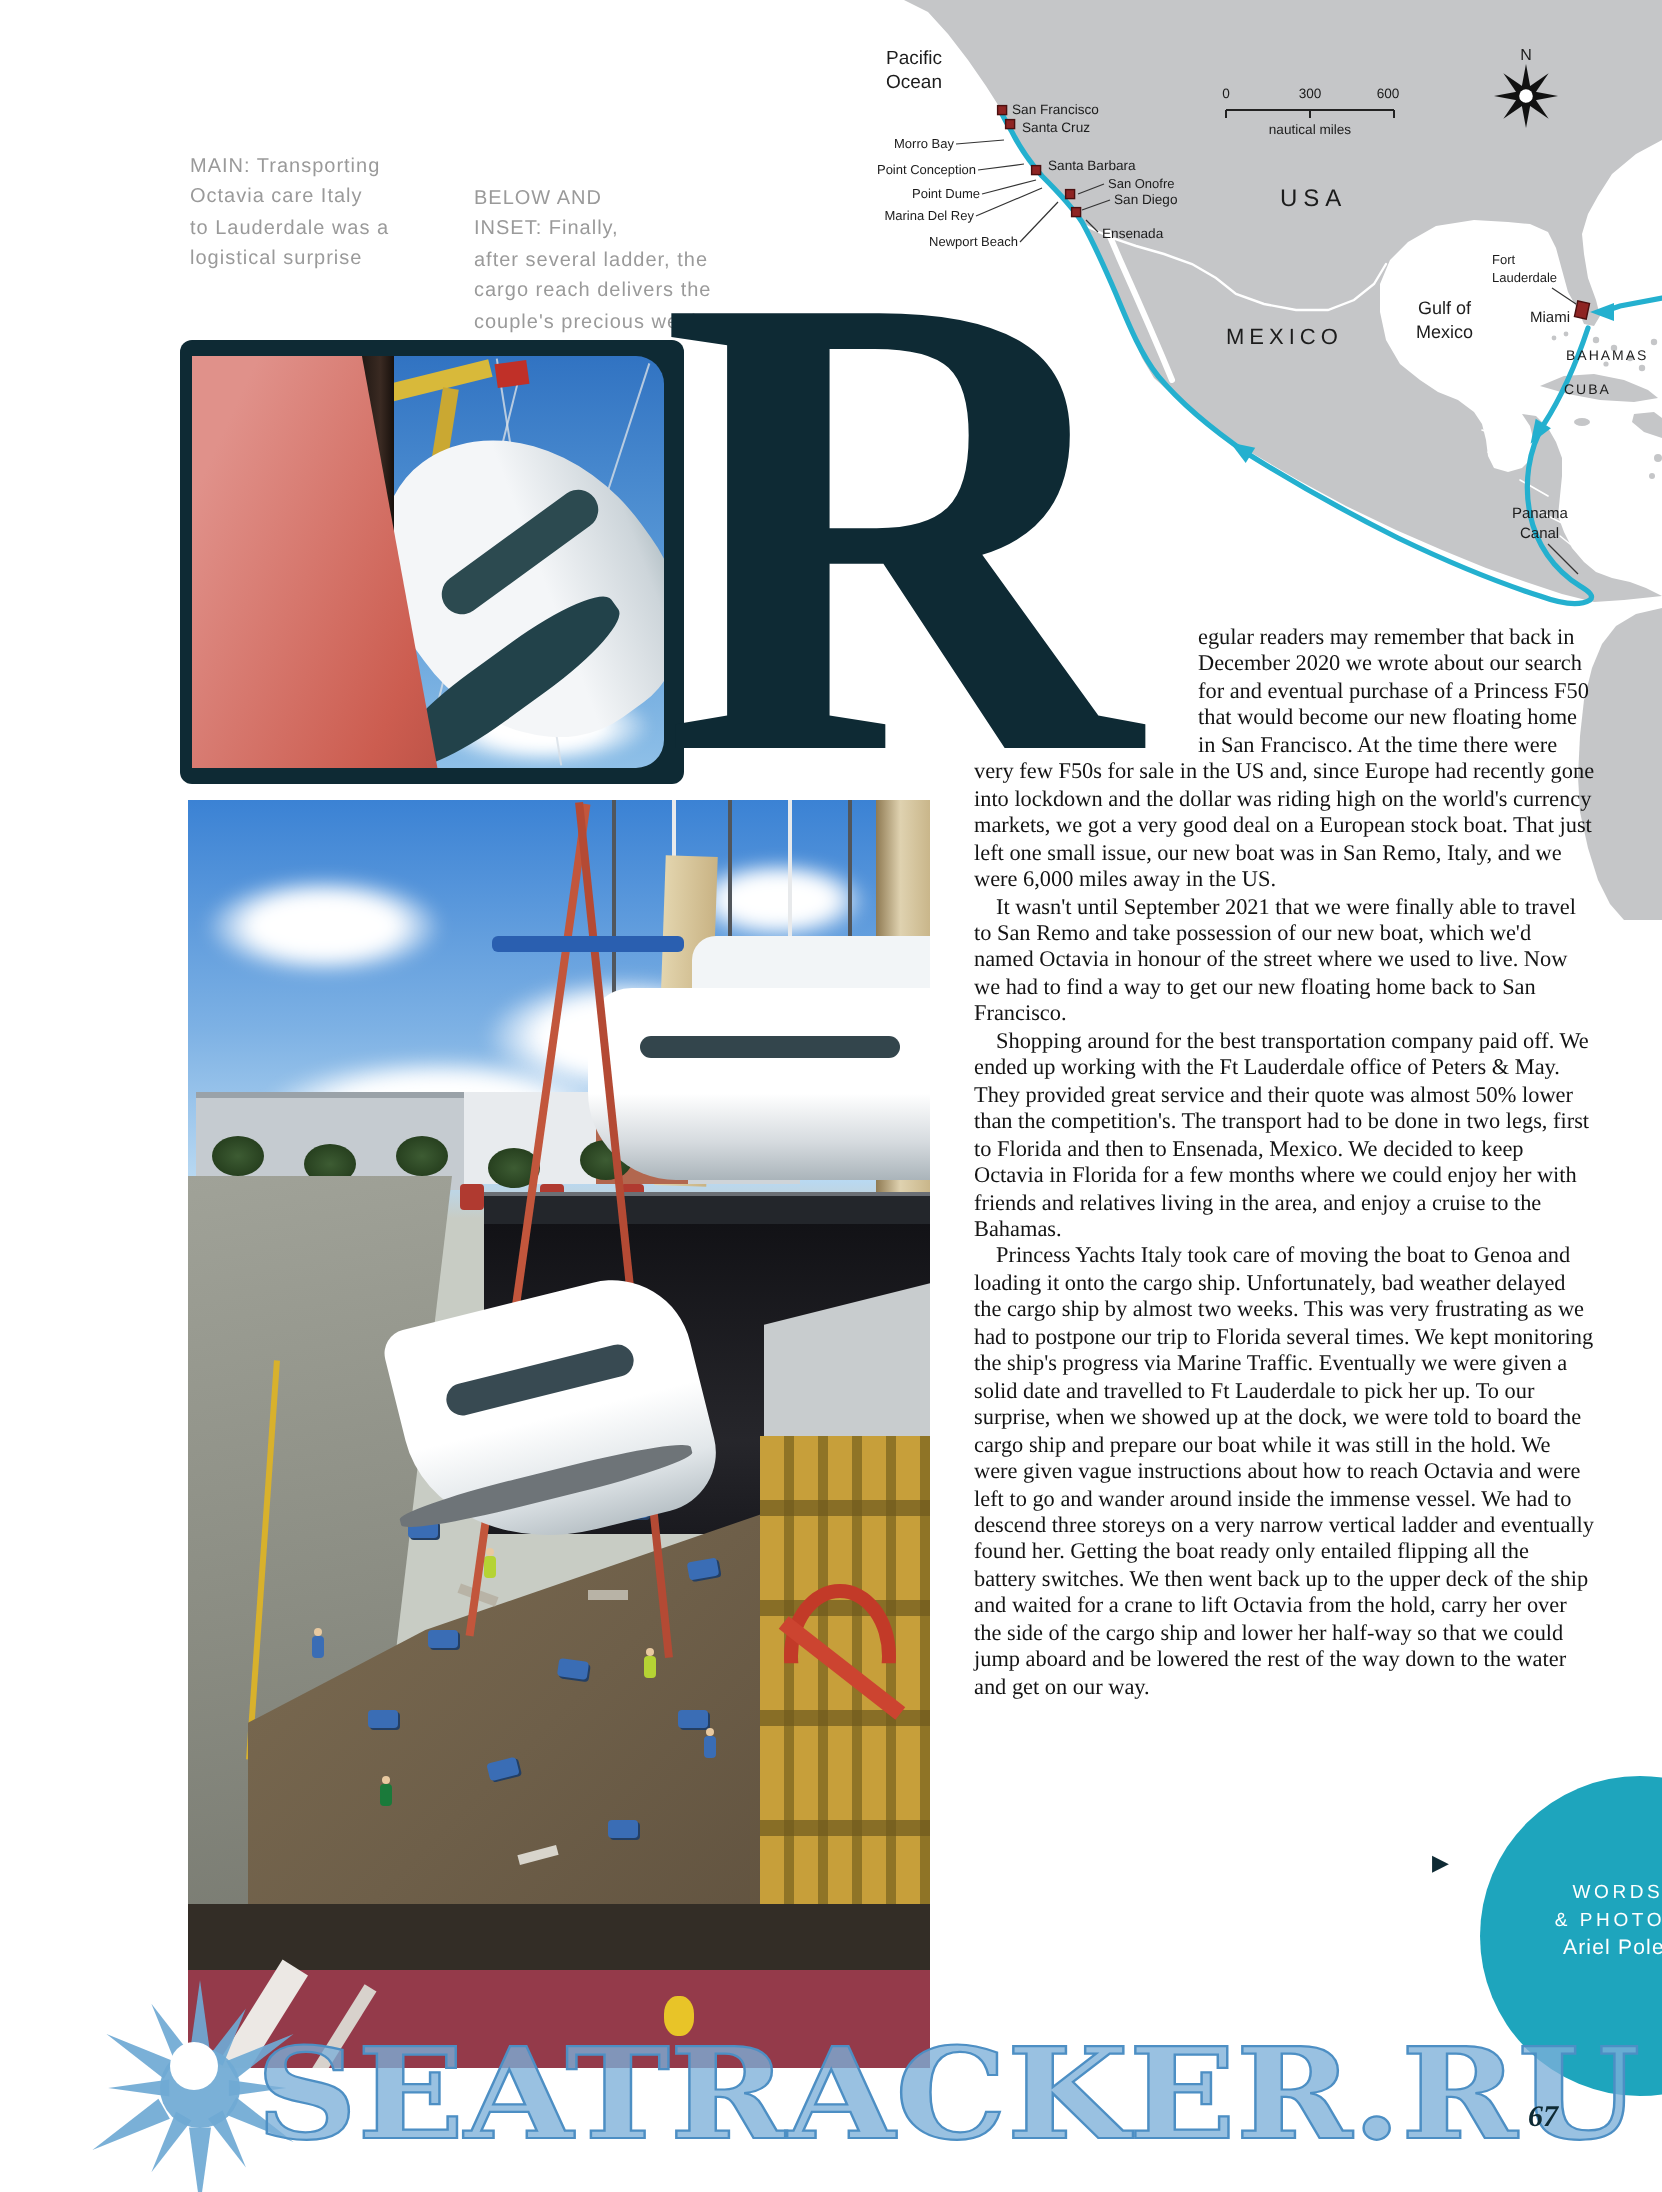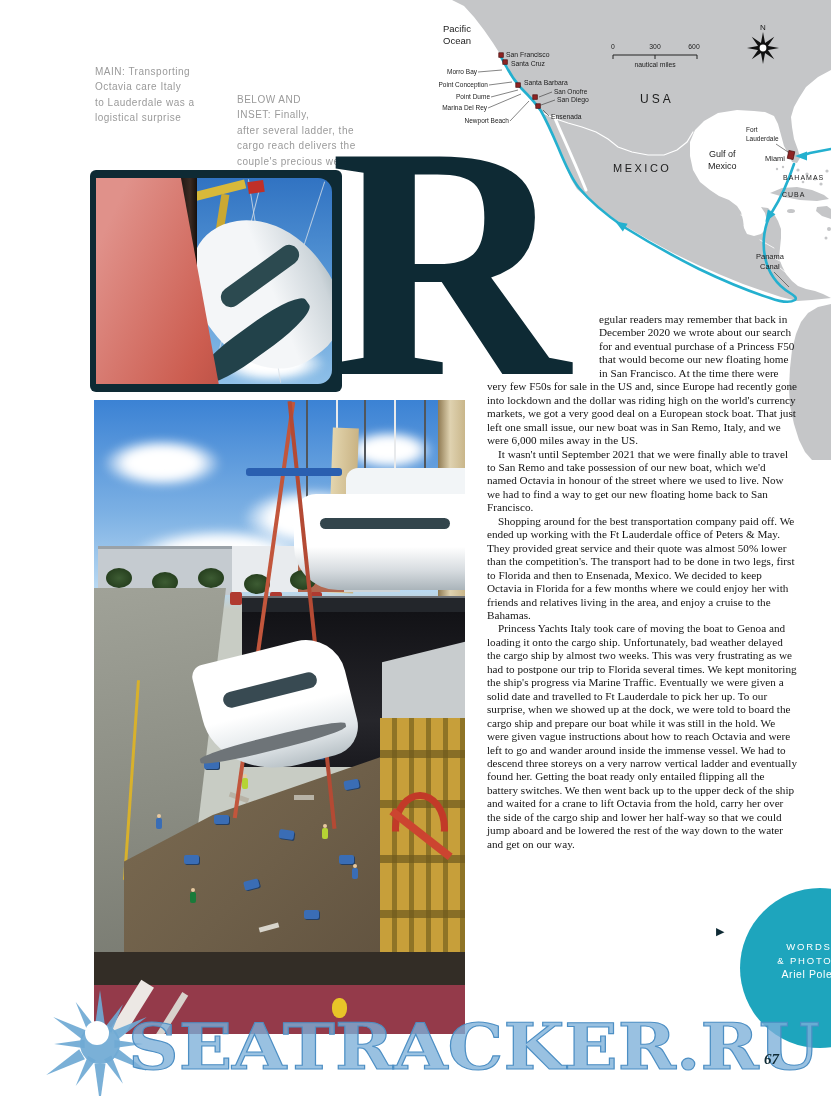--- a/index.html
+++ b/index.html
@@ -4,21 +4,21 @@
 <style>
   html,body{margin:0;padding:0;}
   body{width:831px;height:1096px;position:relative;background:#ffffff;overflow:hidden;
        font-family:"Liberation Sans",sans-serif;}
   
   #map-svg{position:absolute;left:0;top:0;z-index:1;}
   .map-label{fill:#1c1c1c;font-family:"Liberation Sans",sans-serif;}
   
   .caption{position:absolute;z-index:2;color:#9a9a9a;font-size:10px;line-height:15.4px;
            letter-spacing:0.5px;}
-  #caption-main{left:95px;top:64px;width:125px;}
+  #caption-main{left:95px;top:76px;width:125px;}
   #caption-below{left:237px;top:92px;width:125px;}
   
   #inset-frame{position:absolute;left:90px;top:170px;width:252px;height:222px;
                background:#0e2a34;border-radius:6px;z-index:2;}
   #inset-photo{position:absolute;left:6px;top:8px;width:236px;height:206px;
                border-radius:0 14px 14px 0;overflow:hidden;
                background:linear-gradient(180deg,#3173c2 0%,#5b9bd8 55%,#8fc0e8 100%);}
   .ins-cloud{position:absolute;background:radial-gradient(closest-side,#ffffff 55%,rgba(255,255,255,0));filter:blur(3px);}
   .rig{position:absolute;background:#d7dee6;opacity:.8;}
   #ins-crane1{position:absolute;left:96px;top:8px;width:54px;height:9px;background:#d8b93a;transform:rotate(-14deg);}

